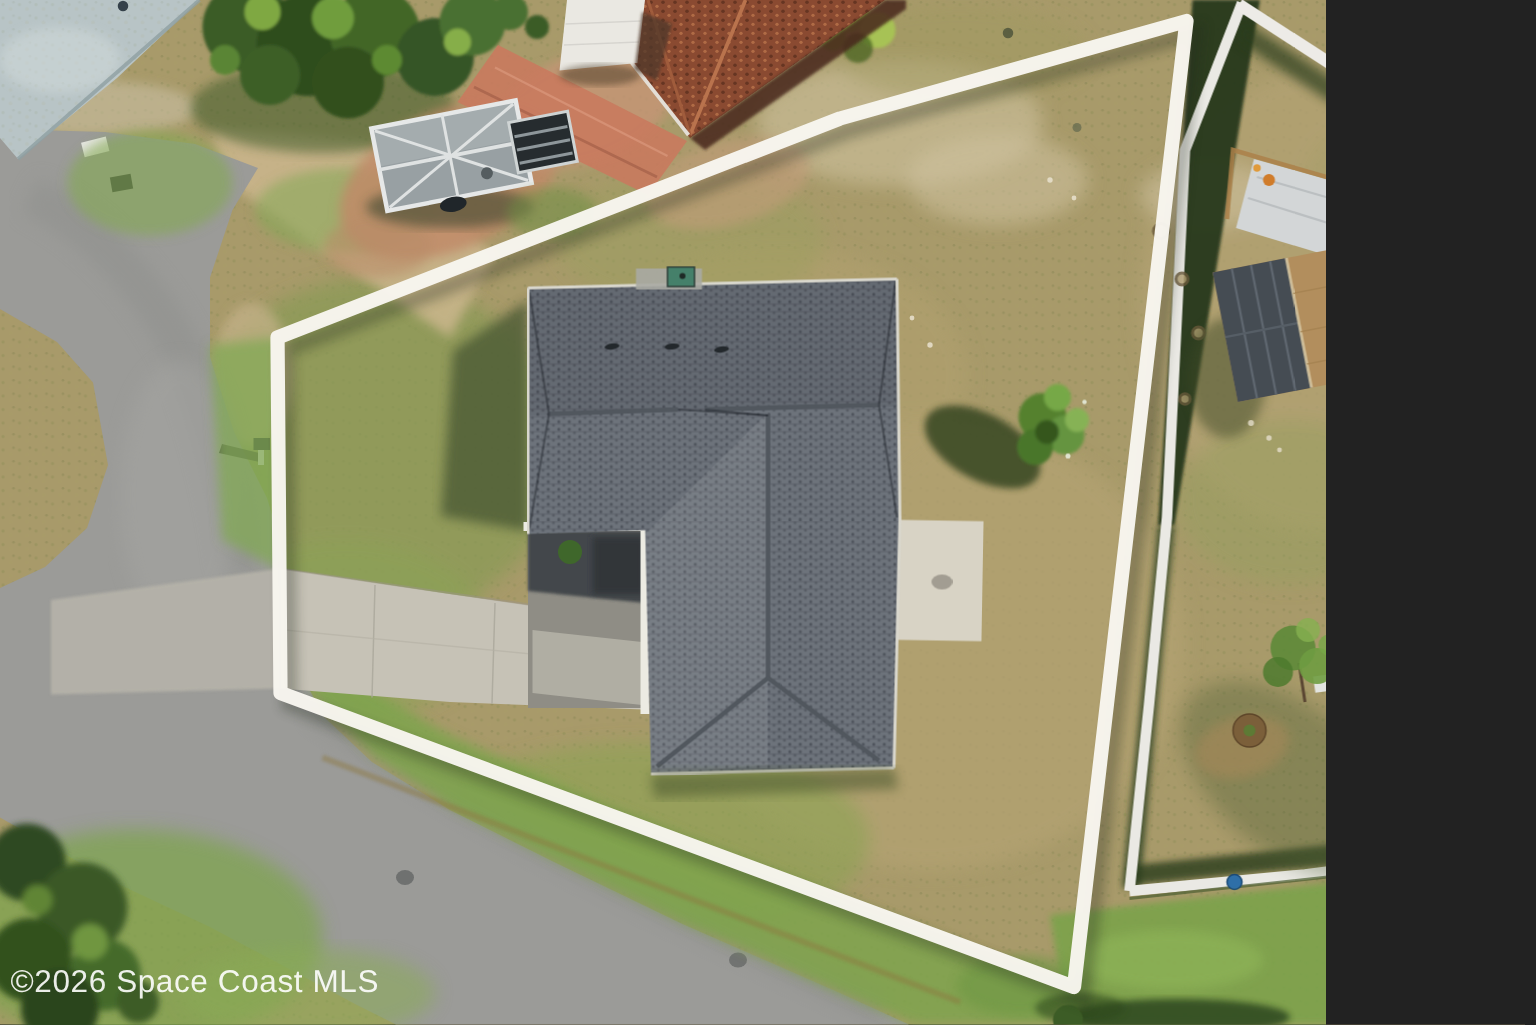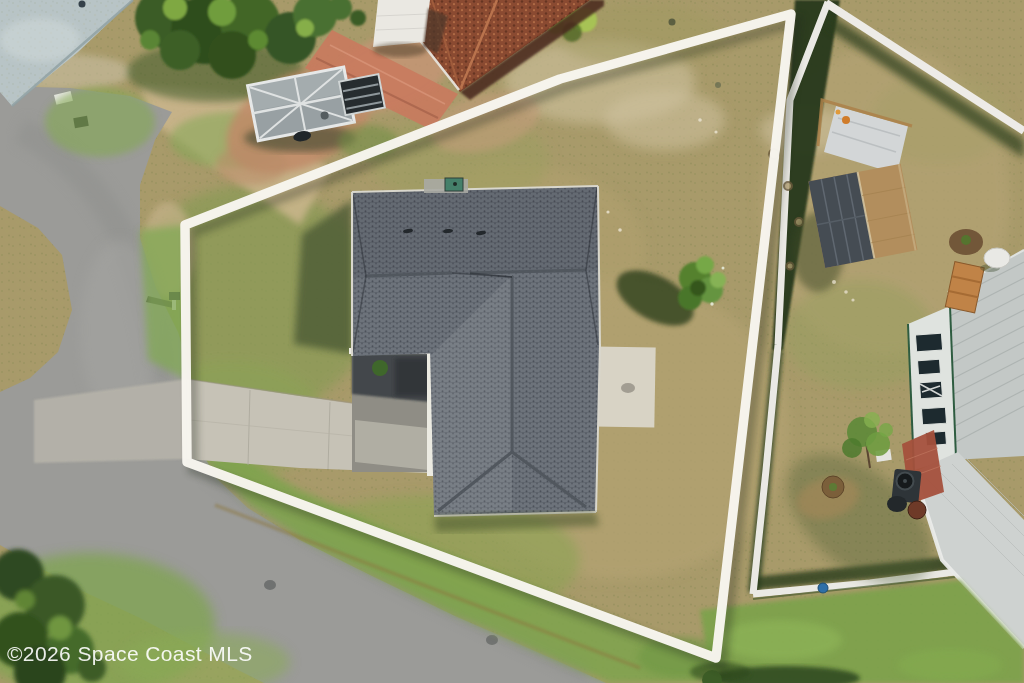--- a/index.html
+++ b/index.html
@@ -1,16 +1,16 @@
 <!DOCTYPE html>
 <html><head>
 <meta charset="utf-8">
 <style>
   html,body{margin:0;padding:0;background:#222;}
-  .stage{width:1024px;height:683px;position:relative;overflow:hidden;}
+  .stage{width:884px;height:683px;position:relative;overflow:hidden;}
   svg{display:block;}
   .wm{font-family:"Liberation Sans","DejaVu Sans",sans-serif;font-size:21px;letter-spacing:.4px;}
 </style>
 </head>
 <body>
 
 <div class="stage">
 <svg width="1024" height="683" viewBox="0 0 1024 683" xmlns="http://www.w3.org/2000/svg">
   <defs>
     <filter id="b1">

